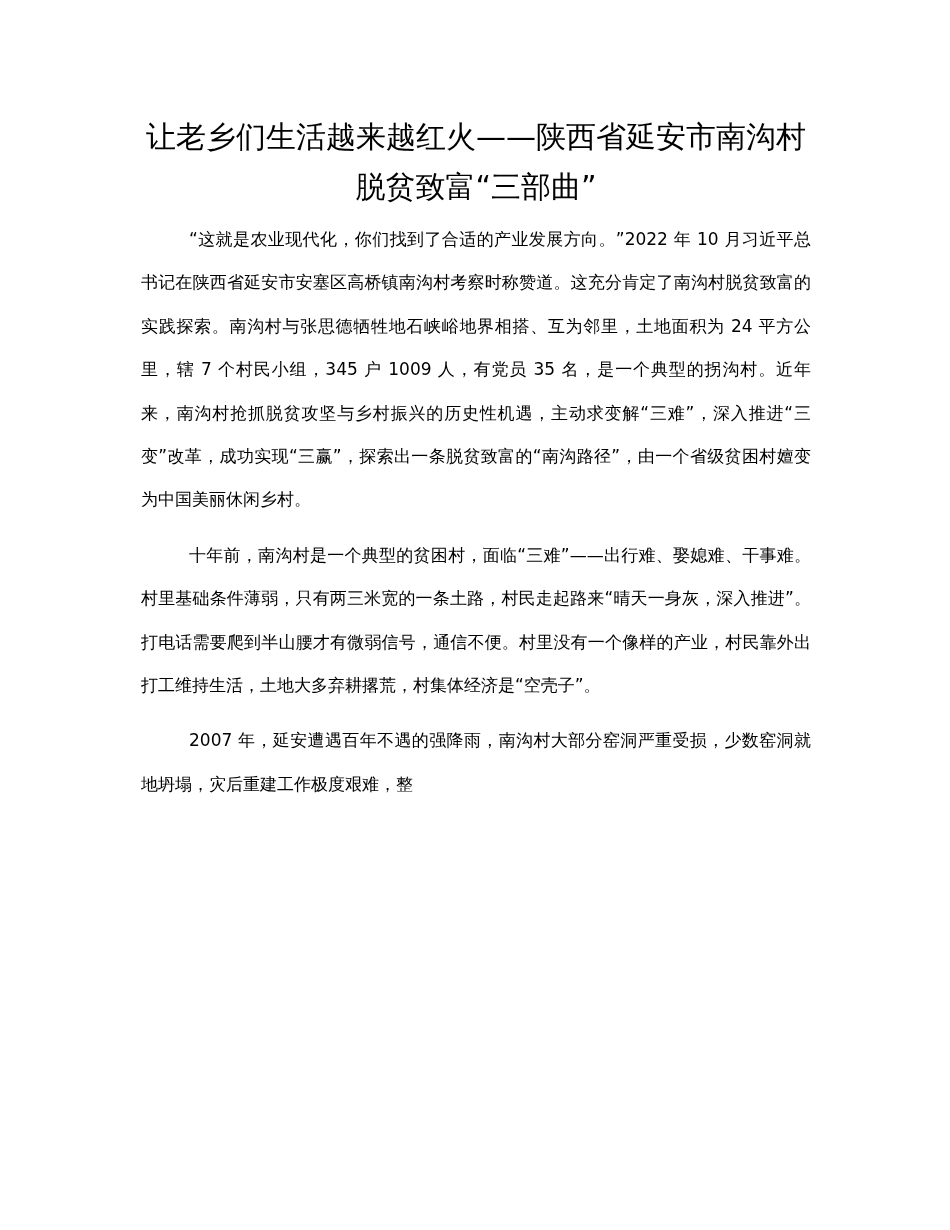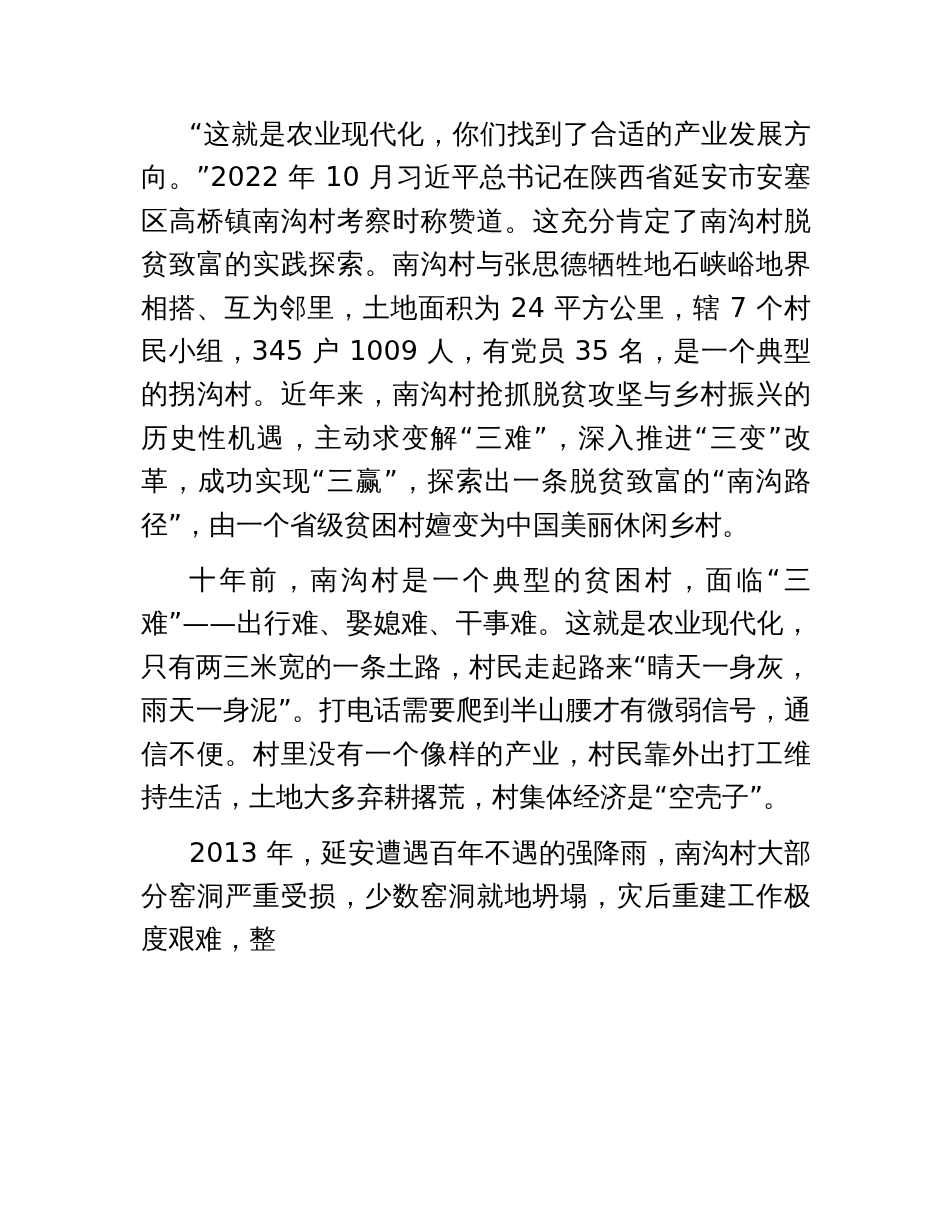--- a/index.html
+++ b/index.html
@@ -23,32 +23,33 @@
   }
   .title {
     text-align: center;
     font-size: 30px;
     line-height: 50px;
     margin: 0 0 6px 0;
     font-weight: normal;
     letter-spacing: 0px;
   }
   .para {
-    font-size: 27px;
+    font-size: 17px;
     line-height: 43.4px;
     margin: 0 0 12px 0;
     text-indent: 48px;
     text-align: justify;
     text-justify: inter-character;
     word-break: break-all;
   }
   .para.subhead {
     margin-bottom: 12px;
   }
 </style>
 </head>
 <body>
 
 <div class="page">
+  <h1 class="title">让老乡们生活越来越红火——陕西省延安市南沟村脱贫致富“三部曲”</h1>
   <p class="para">“这就是农业现代化，你们找到了合适的产业发展方向。”2022 年 10 月习近平总书记在陕西省延安市安塞区高桥镇南沟村考察时称赞道。这充分肯定了南沟村脱贫致富的实践探索。南沟村与张思德牺牲地石峡峪地界相搭、互为邻里，土地面积为 24 平方公里，辖 7 个村民小组，345 户 1009 人，有党员 35 名，是一个典型的拐沟村。近年来，南沟村抢抓脱贫攻坚与乡村振兴的历史性机遇，主动求变解“三难”，深入推进“三变”改革，成功实现“三赢”，探索出一条脱贫致富的“南沟路径”，由一个省级贫困村嬗变为中国美丽休闲乡村。</p>
-  <p class="para">十年前，南沟村是一个典型的贫困村，面临“三难”——出行难、娶媳难、干事难。这就是农业现代化，只有两三米宽的一条土路，村民走起路来“晴天一身灰，雨天一身泥”。打电话需要爬到半山腰才有微弱信号，通信不便。村里没有一个像样的产业，村民靠外出打工维持生活，土地大多弃耕撂荒，村集体经济是“空壳子”。</p>
-  <p class="para">2013 年，延安遭遇百年不遇的强降雨，南沟村大部分窑洞严重受损，少数窑洞就地坍塌，灾后重建工作极度艰难，整</p>
+  <p class="para">十年前，南沟村是一个典型的贫困村，面临“三难”——出行难、娶媳难、干事难。村里基础条件薄弱，只有两三米宽的一条土路，村民走起路来“晴天一身灰，深入推进”。打电话需要爬到半山腰才有微弱信号，通信不便。村里没有一个像样的产业，村民靠外出打工维持生活，土地大多弃耕撂荒，村集体经济是“空壳子”。</p>
+  <p class="para">2007 年，延安遭遇百年不遇的强降雨，南沟村大部分窑洞严重受损，少数窑洞就地坍塌，灾后重建工作极度艰难，整</p>
 </div>
 
 </body></html>

